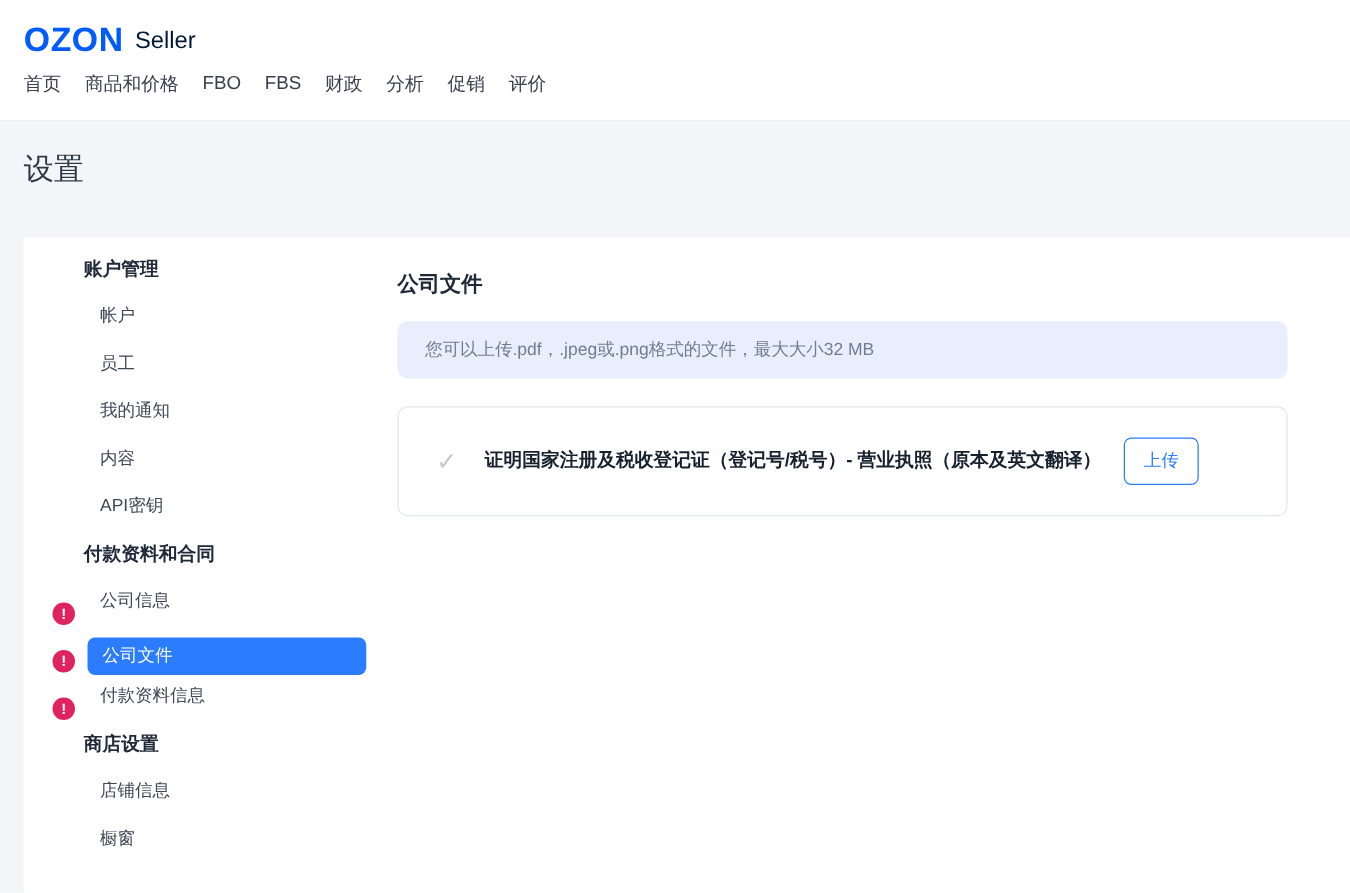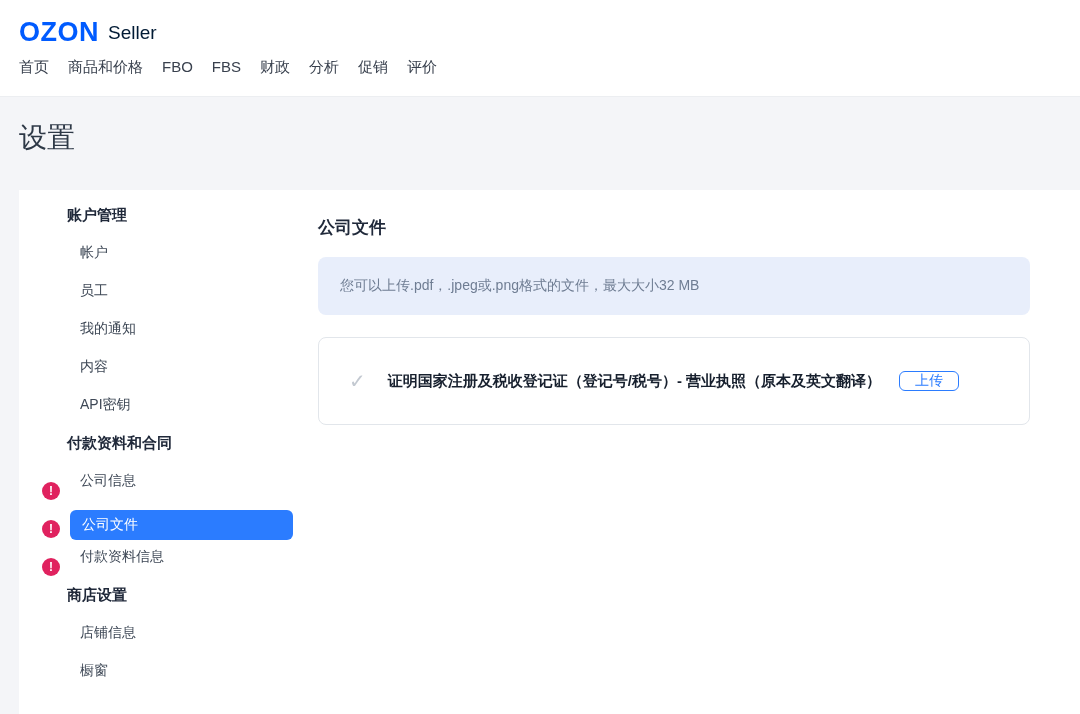--- a/index.html
+++ b/index.html
@@ -14,21 +14,21 @@
     position:absolute;top:0;left:0;right:0;height:97px;background:#ffffff;
     border-bottom:1px solid #eceef1;box-sizing:border-box;
   }
   .logo-row{display:flex;align-items:center;padding:19px 0 0 19px;}
   .brand{font-size:27px;font-weight:800;color:#005bff;letter-spacing:.5px;line-height:1;}
   .brand-suffix{font-size:19px;font-weight:500;color:#001a34;margin-left:9px;line-height:1;}
   .main-nav{display:flex;gap:19px;padding:12px 12px 0 19px;}
   .nav-item{font-size:15px;color:#39414e;cursor:pointer;white-space:nowrap;}
   
   .page-title{
-    position:absolute;left:19px;top:119px;font-size:28px;font-weight:400;color:#2e3947;
+    position:absolute;left:19px;top:119px;font-size:24px;font-weight:400;color:#2e3947;
   }
   
   .panel{
     position:absolute;left:19px;top:190px;right:0;bottom:0;background:#ffffff;
     display:flex;
   }
   
   .sidebar{width:300px;flex:0 0 300px;padding-top:16px;box-sizing:border-box;}
   .sb-row{height:38px;display:flex;align-items:flex-start;position:relative;font-size:14px;color:#3e4856;}
   .sb-row.sb-header{font-weight:700;font-size:15px;color:#20293a;}
@@ -40,33 +40,33 @@
   .sb-label{margin-left:61px;cursor:pointer;}
   .sb-header .sb-label{margin-left:48px;cursor:default;}
   .sb-label.selected{
     margin-left:51px;background:#2b7cff;color:#ffffff;border-radius:6px;
     padding:6px 12px;box-sizing:border-box;width:223px;
   }
   
   .main{flex:1;padding:26px 25px 0 0;margin-left:-1px;box-sizing:border-box;max-width:737px;}
   .main-heading{font-size:17px;font-weight:700;color:#20293a;margin:0 0 18px 0;}
   .banner{
-    background:#e8eefb;border-radius:8px;height:58px;display:flex;align-items:center;
+    background:#e8eefb;border-radius:8px;height:46px;display:flex;align-items:center;
     padding-left:22px;box-sizing:border-box;color:#6f7d93;font-size:14px;margin-bottom:22px;
   }
   .doc-card{
     border:1px solid #e2e6eb;border-radius:8px;height:88px;box-sizing:border-box;
     display:flex;align-items:center;background:#fff;
   }
   .check-icon{margin-left:30px;color:#c3c9d1;font-size:20px;flex:0 0 auto;}
   .doc-title{
     margin-left:22px;max-width:500px;font-size:15px;font-weight:600;color:#17202e;line-height:22px;
   }
   .upload-btn{
-    margin-left:auto;margin-right:70px;min-width:60px;height:20px;box-sizing:border-box;
+    margin-left:auto;margin-right:70px;min-width:60px;height:38px;box-sizing:border-box;
     background:#ffffff;border:1px solid #2b7cff;border-radius:6px;color:#2b7cff;
     font-size:14px;font-weight:500;cursor:pointer;padding:0 14px;
     font-family:"Liberation Sans","DejaVu Sans",sans-serif;
   }
 </style>
 </head>
 <body style="background: rgb(244, 245, 248);">
 
 <div class="header">
   <div class="logo-row">

